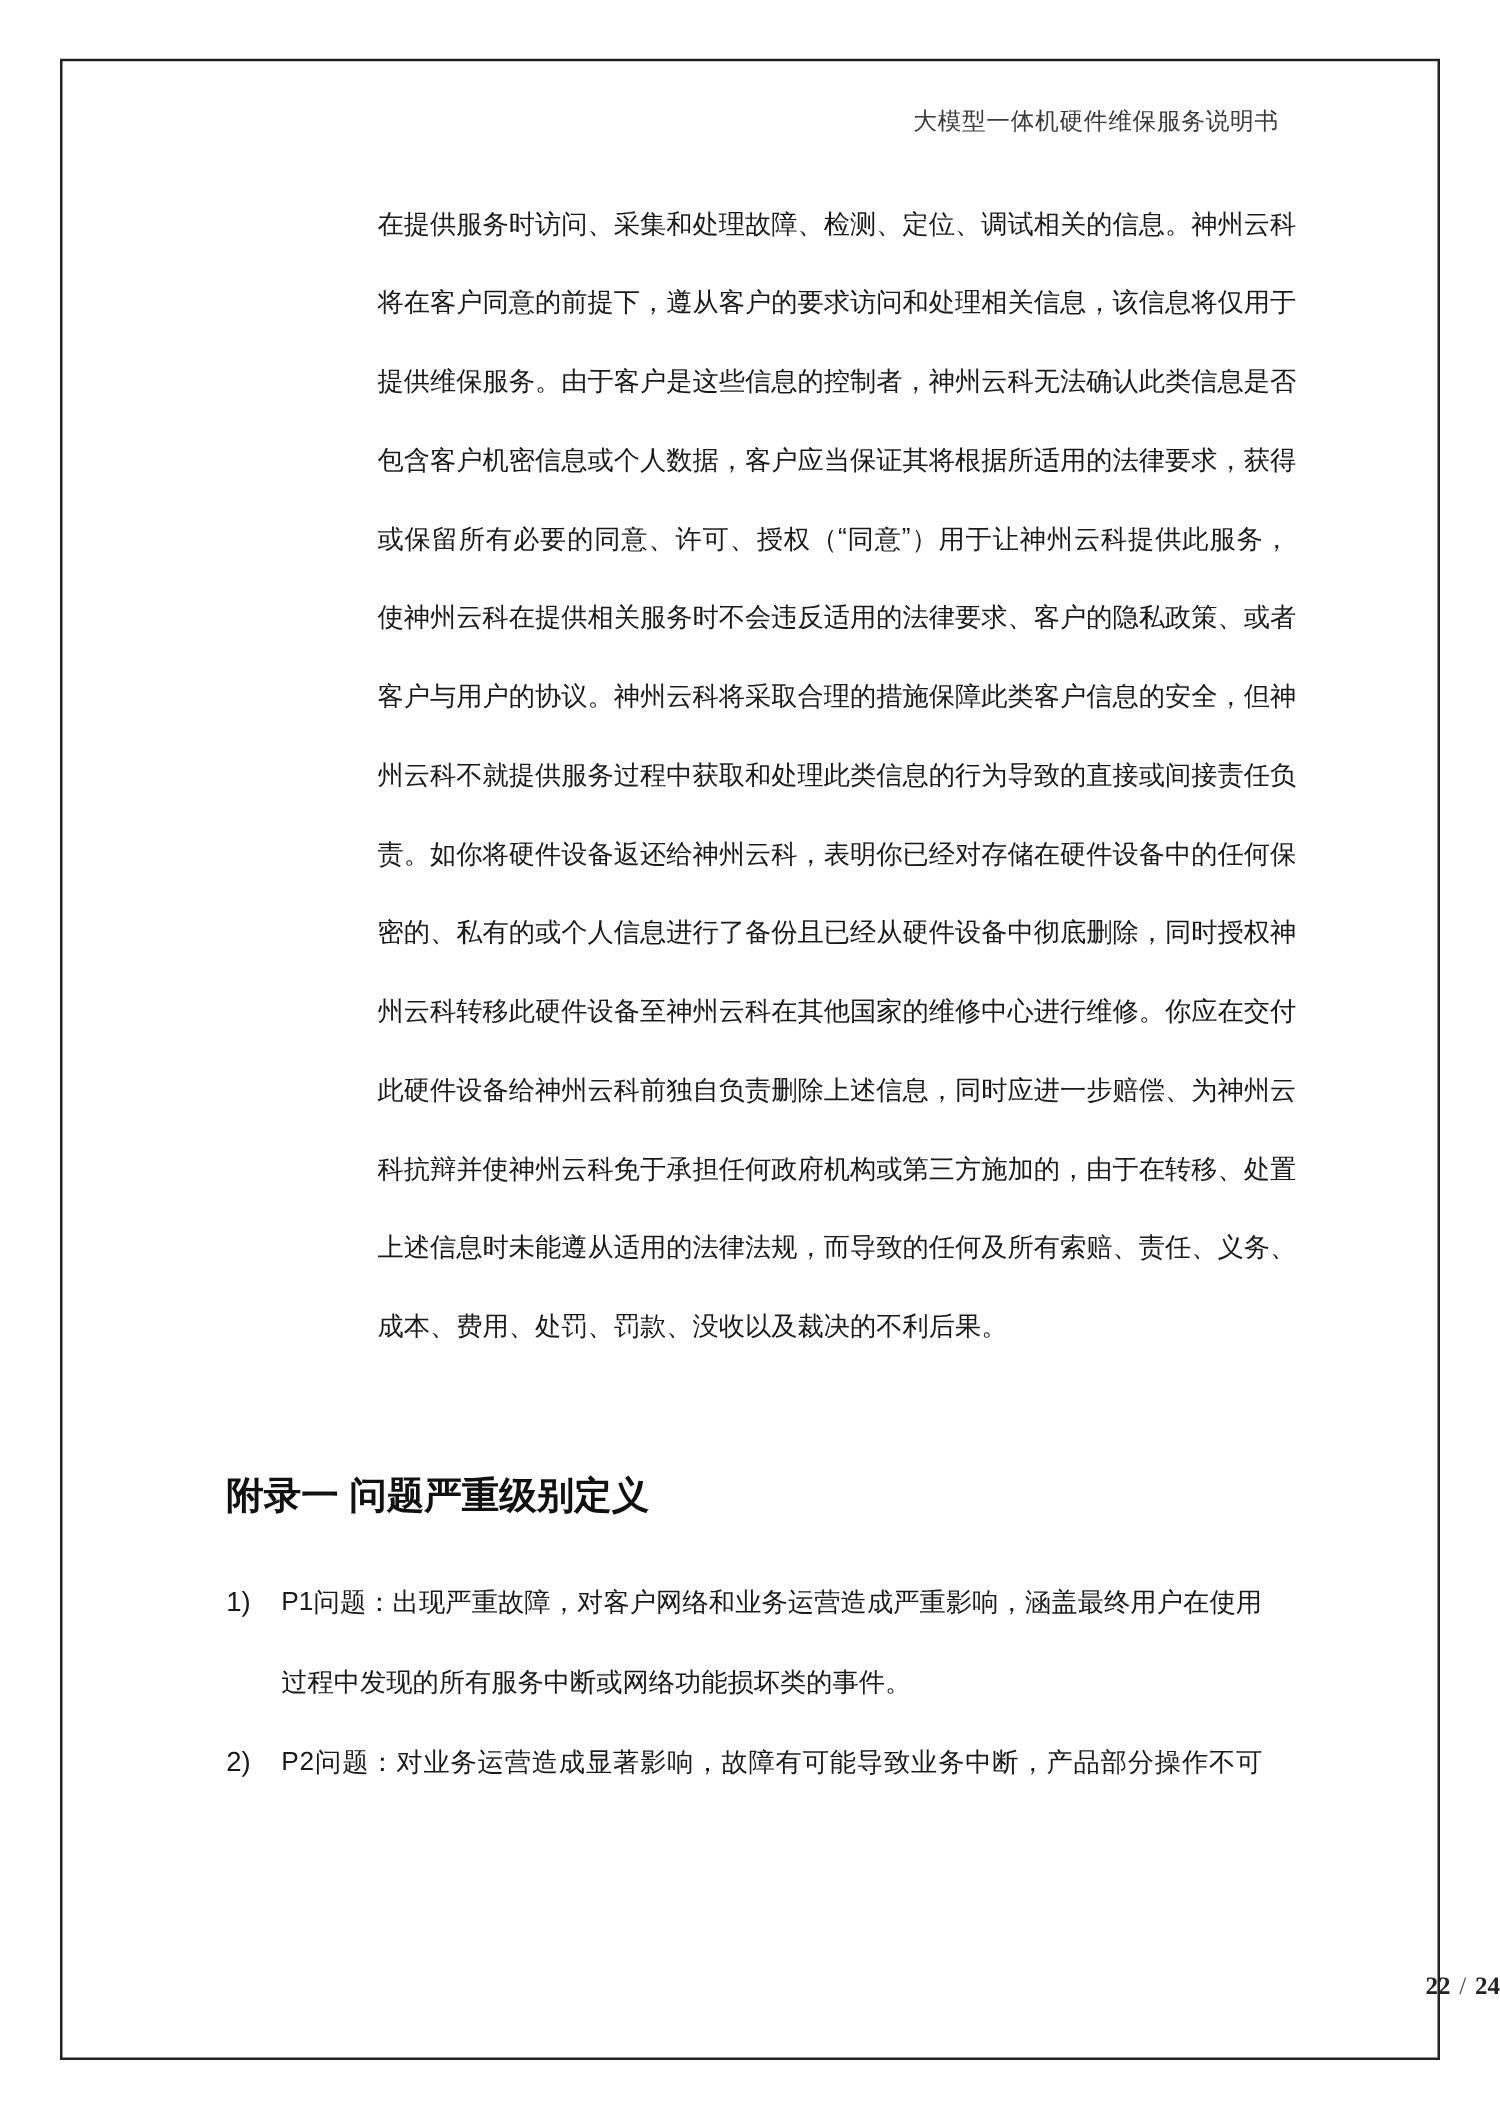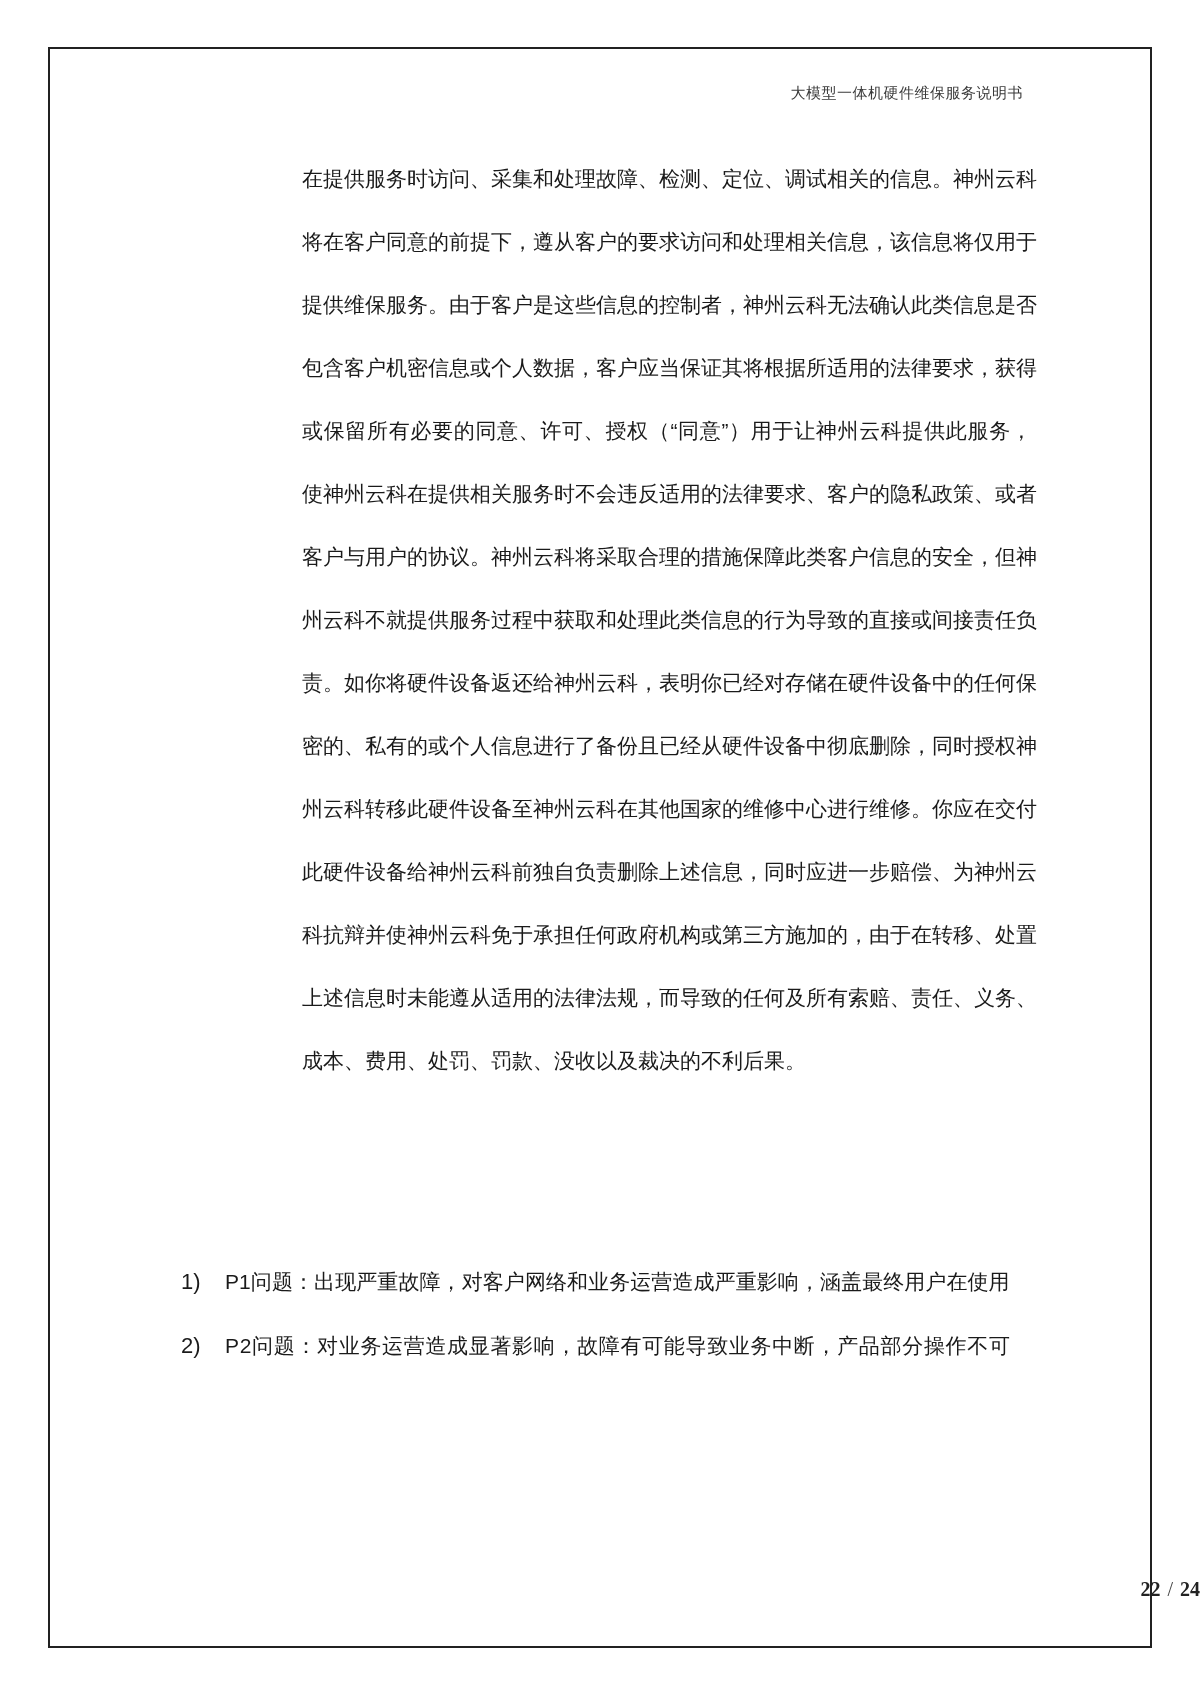--- a/index.html
+++ b/index.html
@@ -6,21 +6,21 @@
   .page {
     position:relative; width:1200px; height:1698px; background:#ffffff;
     font-family:"Liberation Sans", sans-serif; color:#1a1a1a; overflow:hidden;
   }
   .frame {
     position:absolute; left:48px; top:47px; width:1100px; height:1597px;
     border:2px solid #212121; background:transparent;
   }
   .doc-header {
     position:absolute; top:84px; right:177px;
-    font-family:"Liberation Serif", serif; font-size:15px; color:#3a3a3a;
+    font-family:"Liberation Serif", serif; font-size:19px; color:#3a3a3a;
     white-space:pre; letter-spacing:0.5px;
   }
   .para { position:absolute; left:302px; top:147px; width:730px; font-size:21px; }
   .line { height:63px; display:flex; align-items:center; justify-content:space-between; white-space:pre; }
   .line.last { justify-content:flex-start; }
   .line span { flex:0 0 auto; display:block; }
   .heading {
     position:absolute; left:181px; top:1172px; height:50px; line-height:50px;
     font-size:30px; font-weight:bold; color:#111111; white-space:pre;
   }
@@ -57,25 +57,29 @@
     <div class="line cjust"><span>州</span><span>云</span><span>科</span><span>不</span><span>就</span><span>提</span><span>供</span><span>服</span><span>务</span><span>过</span><span>程</span><span>中</span><span>获</span><span>取</span><span>和</span><span>处</span><span>理</span><span>此</span><span>类</span><span>信</span><span>息</span><span>的</span><span>行</span><span>为</span><span>导</span><span>致</span><span>的</span><span>直</span><span>接</span><span>或</span><span>间</span><span>接</span><span>责</span><span>任</span><span>负</span></div>
     <div class="line cjust"><span>责</span><span>。</span><span>如</span><span>你</span><span>将</span><span>硬</span><span>件</span><span>设</span><span>备</span><span>返</span><span>还</span><span>给</span><span>神</span><span>州</span><span>云</span><span>科</span><span>，</span><span>表</span><span>明</span><span>你</span><span>已</span><span>经</span><span>对</span><span>存</span><span>储</span><span>在</span><span>硬</span><span>件</span><span>设</span><span>备</span><span>中</span><span>的</span><span>任</span><span>何</span><span>保</span></div>
     <div class="line cjust"><span>密</span><span>的</span><span>、</span><span>私</span><span>有</span><span>的</span><span>或</span><span>个</span><span>人</span><span>信</span><span>息</span><span>进</span><span>行</span><span>了</span><span>备</span><span>份</span><span>且</span><span>已</span><span>经</span><span>从</span><span>硬</span><span>件</span><span>设</span><span>备</span><span>中</span><span>彻</span><span>底</span><span>删</span><span>除</span><span>，</span><span>同</span><span>时</span><span>授</span><span>权</span><span>神</span></div>
     <div class="line cjust"><span>州</span><span>云</span><span>科</span><span>转</span><span>移</span><span>此</span><span>硬</span><span>件</span><span>设</span><span>备</span><span>至</span><span>神</span><span>州</span><span>云</span><span>科</span><span>在</span><span>其</span><span>他</span><span>国</span><span>家</span><span>的</span><span>维</span><span>修</span><span>中</span><span>心</span><span>进</span><span>行</span><span>维</span><span>修</span><span>。</span><span>你</span><span>应</span><span>在</span><span>交</span><span>付</span></div>
     <div class="line cjust"><span>此</span><span>硬</span><span>件</span><span>设</span><span>备</span><span>给</span><span>神</span><span>州</span><span>云</span><span>科</span><span>前</span><span>独</span><span>自</span><span>负</span><span>责</span><span>删</span><span>除</span><span>上</span><span>述</span><span>信</span><span>息</span><span>，</span><span>同</span><span>时</span><span>应</span><span>进</span><span>一</span><span>步</span><span>赔</span><span>偿</span><span>、</span><span>为</span><span>神</span><span>州</span><span>云</span></div>
     <div class="line cjust"><span>科</span><span>抗</span><span>辩</span><span>并</span><span>使</span><span>神</span><span>州</span><span>云</span><span>科</span><span>免</span><span>于</span><span>承</span><span>担</span><span>任</span><span>何</span><span>政</span><span>府</span><span>机</span><span>构</span><span>或</span><span>第</span><span>三</span><span>方</span><span>施</span><span>加</span><span>的</span><span>，</span><span>由</span><span>于</span><span>在</span><span>转</span><span>移</span><span>、</span><span>处</span><span>置</span></div>
     <div class="line cjust"><span>上</span><span>述</span><span>信</span><span>息</span><span>时</span><span>未</span><span>能</span><span>遵</span><span>从</span><span>适</span><span>用</span><span>的</span><span>法</span><span>律</span><span>法</span><span>规</span><span>，</span><span>而</span><span>导</span><span>致</span><span>的</span><span>任</span><span>何</span><span>及</span><span>所</span><span>有</span><span>索</span><span>赔</span><span>、</span><span>责</span><span>任</span><span>、</span><span>义</span><span>务</span><span>、</span></div>
     <div class="line last">成本、费用、处罚、罚款、没收以及裁决的不利后果。</div>
   </div>
 
+  <div class="heading">附录一 问题严重级别定义</div>
 
   <div class="list">
     <div class="list-row">
       <span class="marker">1)</span>
       <div class="ltext cjust"><span>P</span><span>1</span><span>问</span><span>题</span><span>：</span><span>出</span><span>现</span><span>严</span><span>重</span><span>故</span><span>障</span><span>，</span><span>对</span><span>客</span><span>户</span><span>网</span><span>络</span><span>和</span><span>业</span><span>务</span><span>运</span><span>营</span><span>造</span><span>成</span><span>严</span><span>重</span><span>影</span><span>响</span><span>，</span><span>涵</span><span>盖</span><span>最</span><span>终</span><span>用</span><span>户</span><span>在</span><span>使</span><span>用</span></div>
+    </div>
+    <div class="list-row">
+      <div class="ltext last">过程中发现的所有服务中断或网络功能损坏类的事件。</div>
     </div>
     <div class="list-row">
       <span class="marker">2)</span>
       <div class="ltext cjust"><span>P</span><span>2</span><span>问</span><span>题</span><span>：</span><span>对</span><span>业</span><span>务</span><span>运</span><span>营</span><span>造</span><span>成</span><span>显</span><span>著</span><span>影</span><span>响</span><span>，</span><span>故</span><span>障</span><span>有</span><span>可</span><span>能</span><span>导</span><span>致</span><span>业</span><span>务</span><span>中</span><span>断</span><span>，</span><span>产</span><span>品</span><span>部</span><span>分</span><span>操</span><span>作</span><span>不</span><span>可</span></div>
     </div>
   </div>
 
   <div class="footer">
     <span class="num">22</span><span class="sep">/</span><span class="num">24</span>
   </div>

